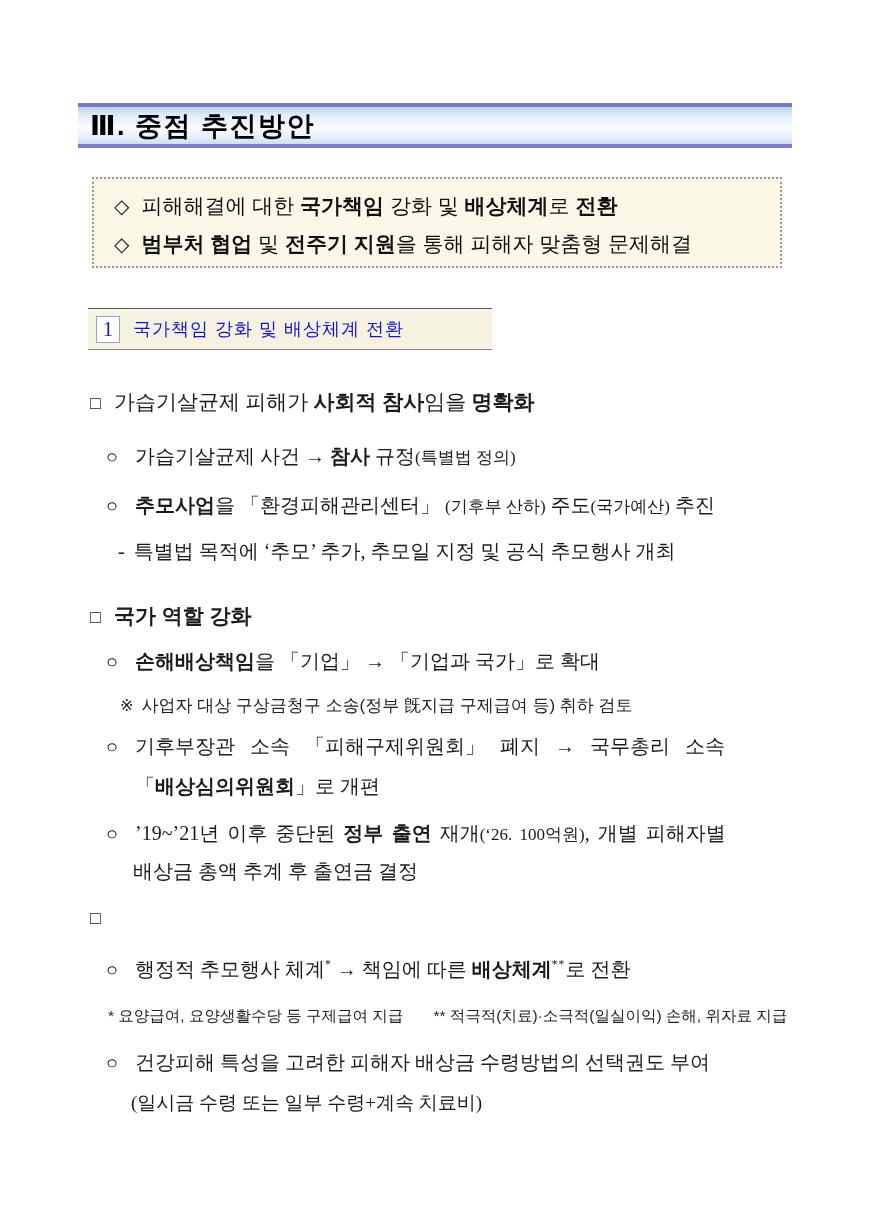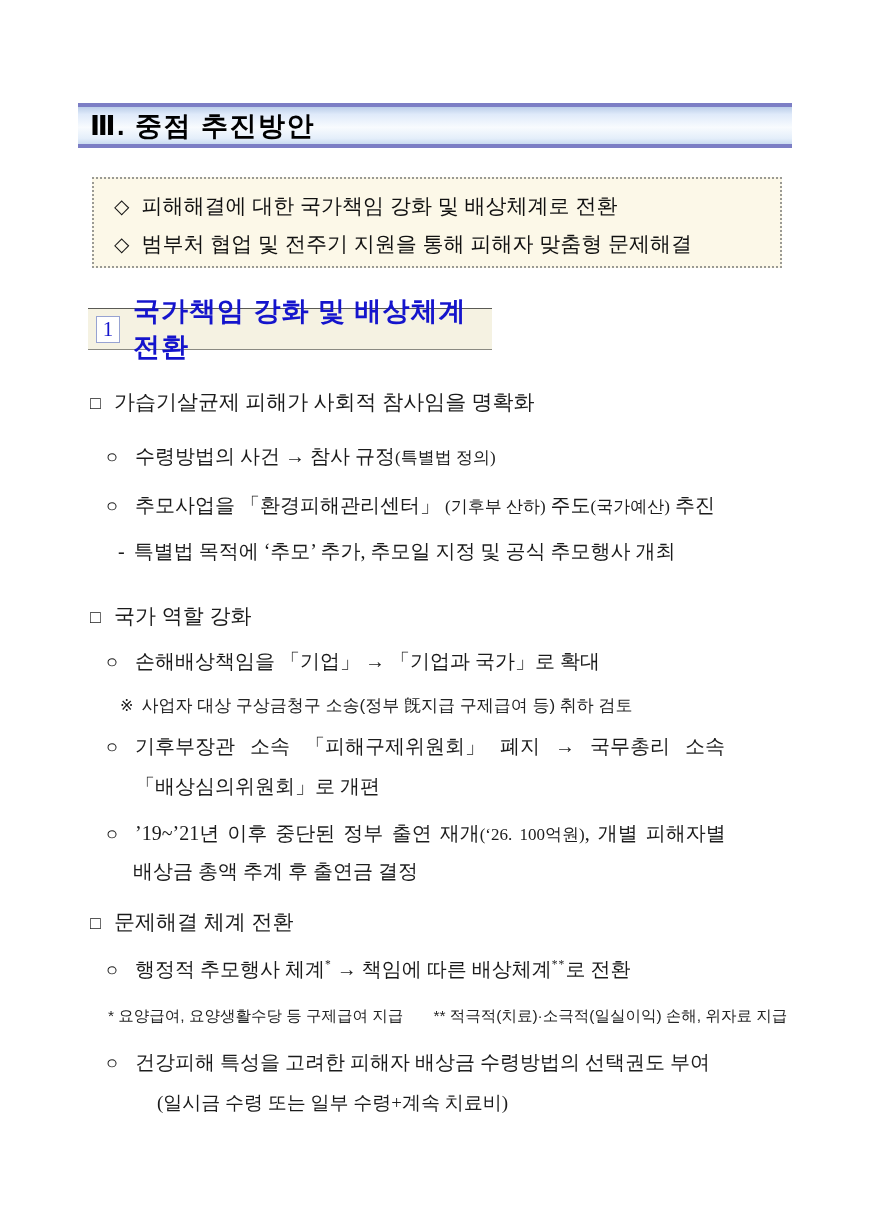--- a/index.html
+++ b/index.html
@@ -23,36 +23,36 @@
   .sumline{display:flex;align-items:baseline;height:38px;line-height:38px;white-space:nowrap;}
   .diam{font-size:20px;margin-right:12px;}
 
   
   .band{position:absolute;left:88px;top:308px;width:404px;height:42px;box-sizing:border-box;
         background:var(--band-bg,#f5f2e2);border-top:1px solid #5a5a55;border-bottom:1px solid #8a8a82;
         display:flex;align-items:center;padding-left:8px;}
   .num{box-sizing:border-box;min-width:24px;height:27px;border:1px solid #97a3d2;background:#fff;
        color:var(--accent-blue,#1414cc);font-size:21px;line-height:25px;text-align:center;
        padding:0 5px;margin-right:13px;}
-  .band-title{color:var(--accent-blue,#1414cc);font-weight:bold;font-size:27px;letter-spacing:1px;
+  .band-title{color:var(--accent-blue,#1414cc);font-weight:normal;font-size:18px;letter-spacing:1px;
               font-family:"Liberation Sans","DejaVu Sans",sans-serif;}
 
   
   .line{position:absolute;white-space:nowrap;display:flex;align-items:baseline;font-size:20px;}
   .bullet{flex:none;}
   .sq{font-size:18px;margin-right:13px;}
   .ob{font-size:16px;margin-right:15px;}
   .db{font-size:20px;margin-right:9px;}
   .nb{font-size:16px;margin-right:8px;}
   .hl{font-size:21px;}
   .nline{font-family:"Liberation Sans","DejaVu Sans",sans-serif;font-size:17px;color:#222;}
   .fnline{font-family:"Liberation Sans","DejaVu Sans",sans-serif;font-size:15.5px;color:#222;}
-  .pline{font-size:19px;margin-left:26px;}
+  .pline{font-size:19px;}
 
-  .b{font-family:"Liberation Sans","DejaVu Sans",sans-serif;font-weight:normal;}
+  .b{font-family:"Liberation Sans","DejaVu Sans",sans-serif;font-weight:bold;}
   .sm{font-size:0.85em;margin-top:12px;}
   .sup{font-size:0.58em;vertical-align:super;letter-spacing:1px;}
   .gap{margin-left:30px;}
   .wsp{word-spacing:10px;}
   .wsp2{word-spacing:3px;}
 
   
   .l0{left:90px;top:388px;}
   .l1{left:104px;top:443px;}
   .l2{left:104px;top:492px;}
@@ -95,21 +95,21 @@
     <span class="band-title">국가책임 강화 및 배상체계 전환</span>
   </div>
 
   <div class="line hl l0">
     <span class="bullet sq">□</span>
     <span><span>가습기살균제 피해가 </span><span class="b">사회적 참사</span><span>임을 </span><span class="b">명확화</span></span>
   </div>
 
   <div class="line l1">
     <span class="bullet ob">ㅇ</span>
-    <span><span>수령방법의 사건 → </span><span class="b">참사</span><span> 규정</span><span class="sm">(특별법 정의)</span></span>
+    <span><span>가습기살균제 사건 → </span><span class="b">참사</span><span> 규정</span><span class="sm">(특별법 정의)</span></span>
   </div>
 
   <div class="line l2">
     <span class="bullet ob">ㅇ</span>
     <span><span class="b">추모사업</span><span>을 「환경피해관리센터」 </span><span class="sm">(기후부 산하)</span><span> 주도</span><span class="sm">(국가예산)</span><span> 추진</span></span>
   </div>
 
   <div class="line l3">
     <span class="bullet db">-</span>
     <span><span>특별법 목적에 ‘추모’ 추가, 추모일 지정 및 공식 추모행사 개최</span></span>
@@ -143,21 +143,20 @@
     <span class="bullet ob">ㅇ</span>
     <span><span>’19~’21년 이후 중단된 </span><span class="b">정부 출연</span><span> 재개</span><span class="sm">(‘26. 100억원)</span><span>, 개별 피해자별</span></span>
   </div>
 
   <div class="line l10">
     <span><span>배상금 총액 추계 후 출연금 결정</span></span>
   </div>
 
   <div class="line hl l11">
     <span class="bullet sq">□</span>
-    <span><span class="b">문제해결 체계 전환</span></span>
   </div>
 
   <div class="line l12">
     <span class="bullet ob">ㅇ</span>
     <span><span>행정적 추모행사 체계</span><span class="sup">*</span><span> → 책임에 따른 </span><span class="b">배상체계</span><span class="sup">**</span><span>로 전환</span></span>
   </div>
 
   <div class="line fnline l13">
     <span><span>* 요양급여, 요양생활수당 등 구제급여 지급</span><span class="gap">** 적극적(치료)·소극적(일실이익) 손해, 위자료 지급</span></span>
   </div>

